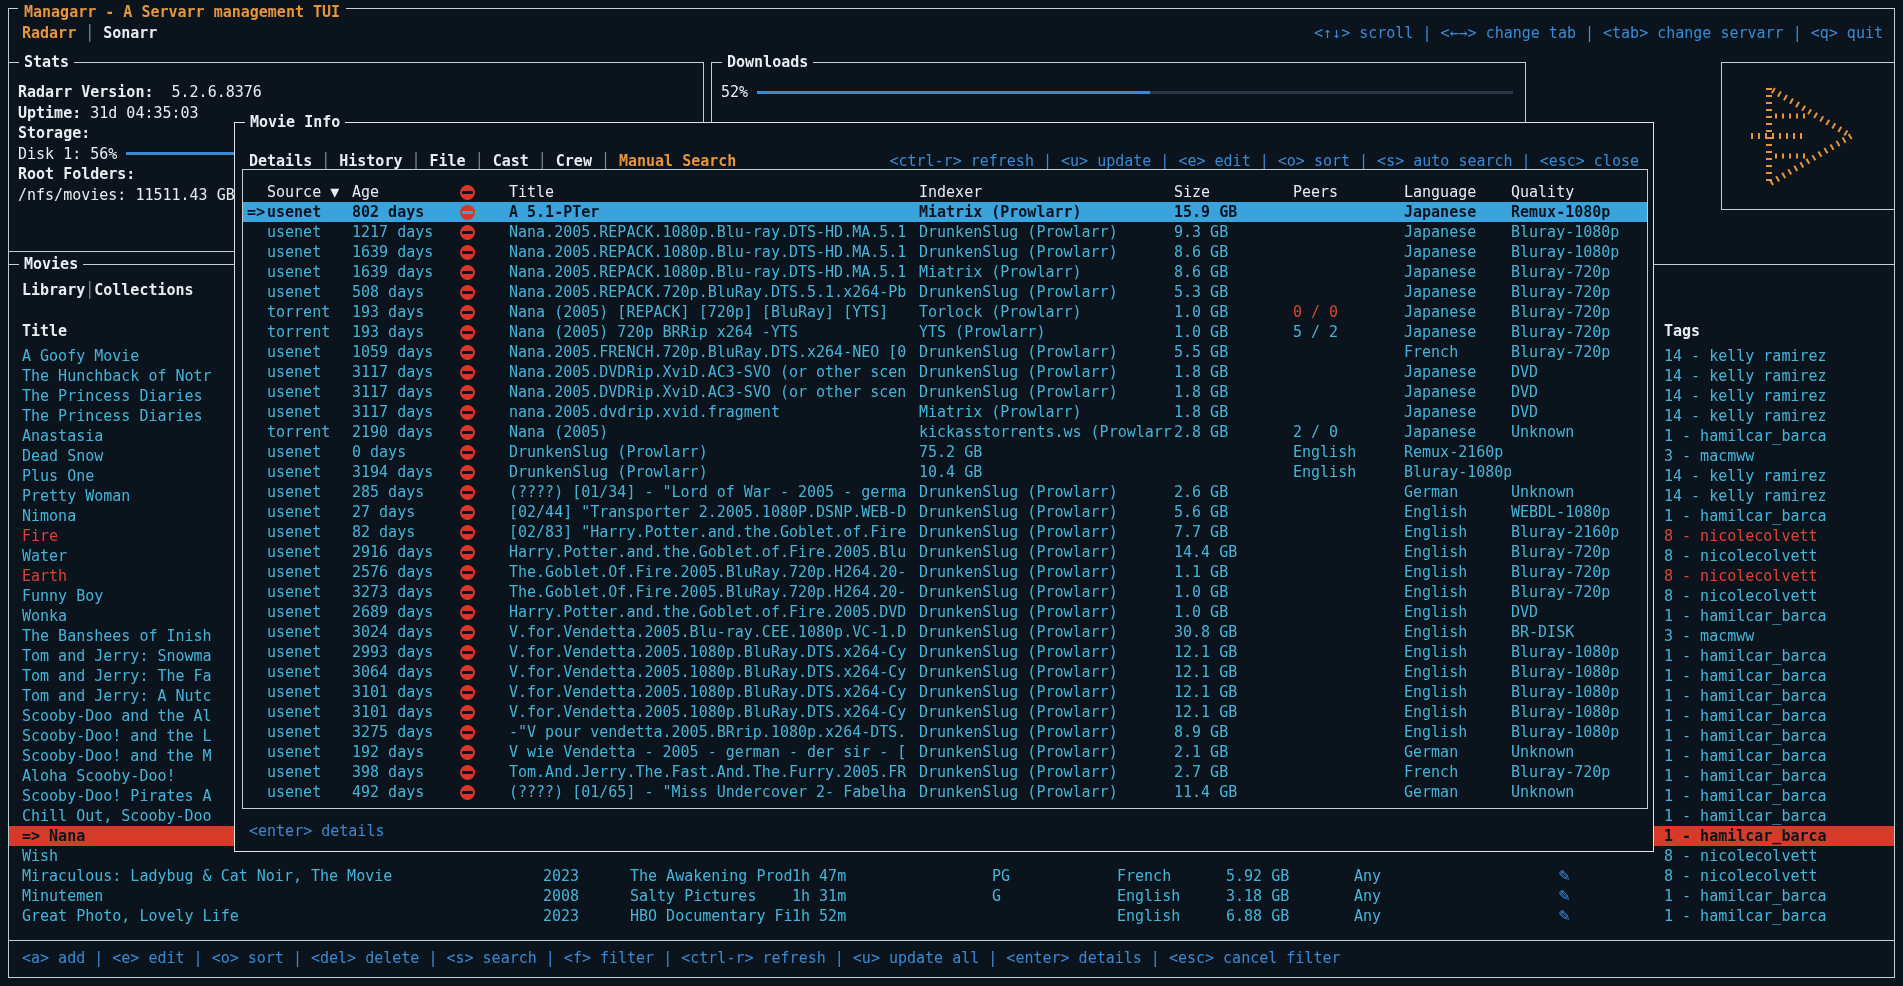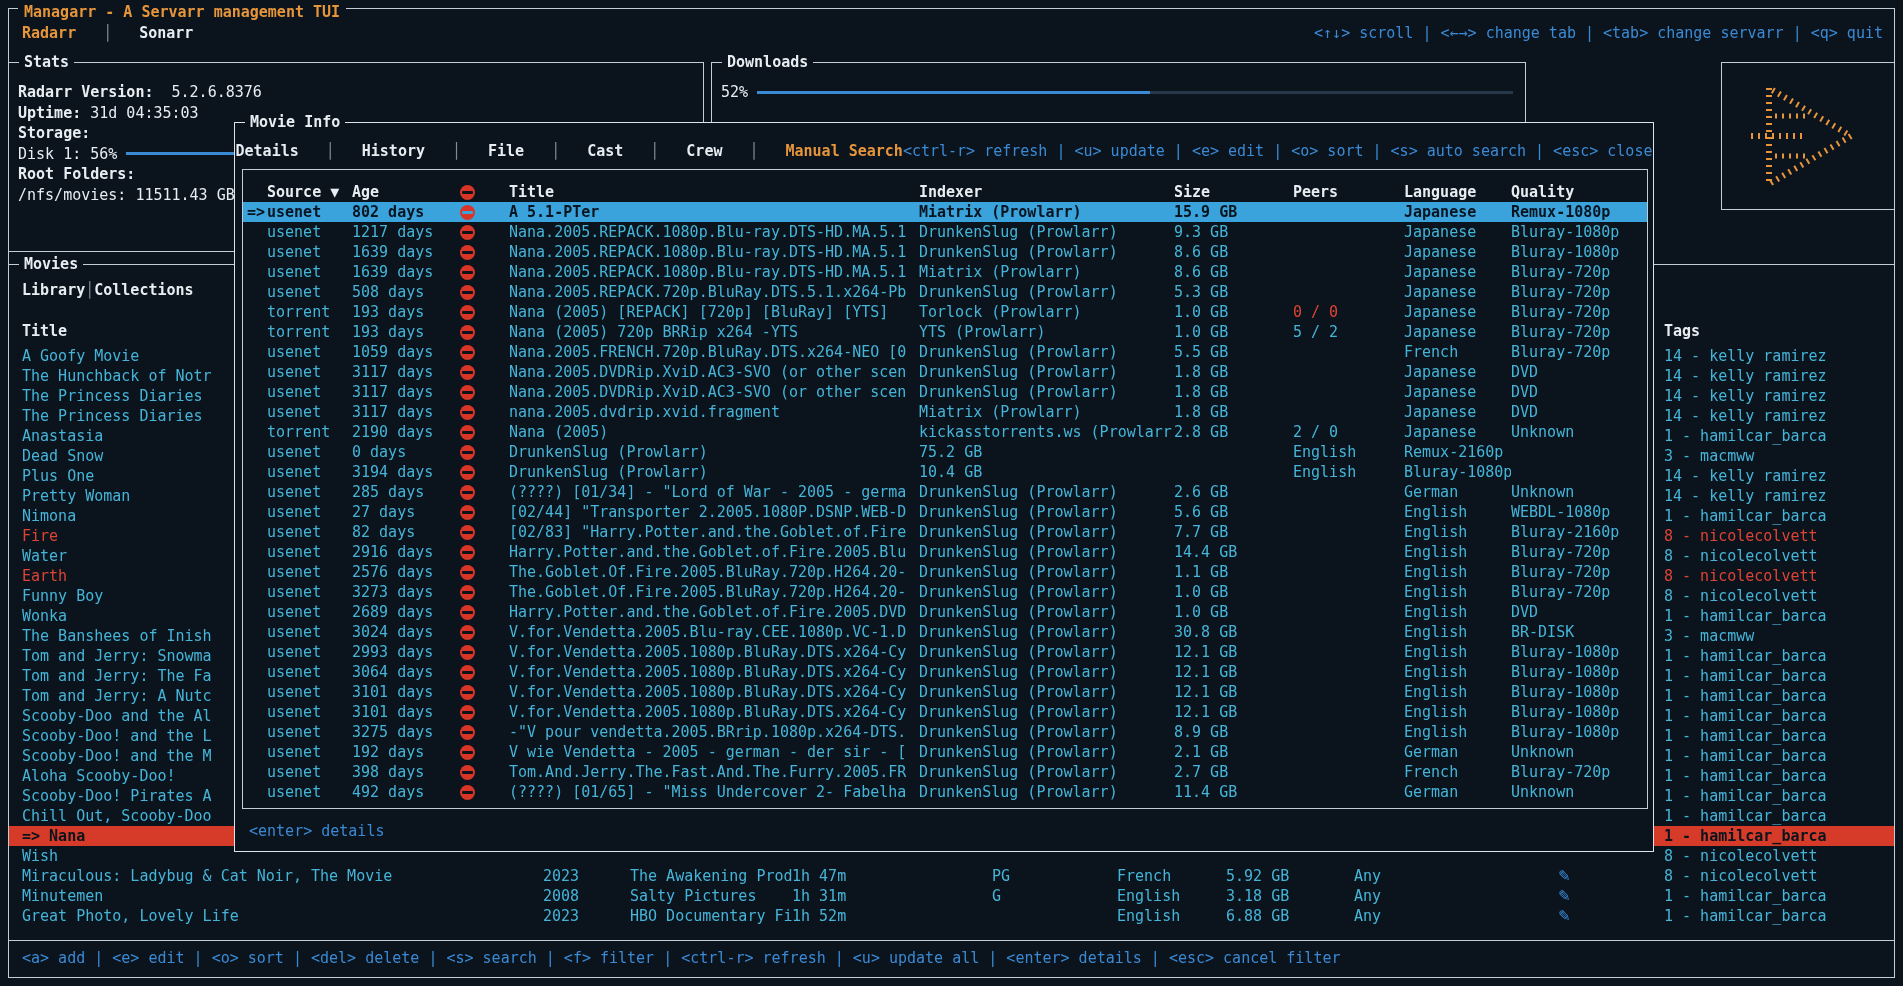--- a/index.html
+++ b/index.html
@@ -17,21 +17,21 @@
   body{
     width:1903px;height:986px;position:relative;overflow:hidden;
     background:var(--bg);color:var(--white);
     font-family:"DejaVu Sans Mono","Liberation Mono",monospace;
     font-size:15px;line-height:20px;
   }
   .frame{position:absolute;left:8px;top:8px;right:8px;bottom:8px;border:1px solid var(--border);pointer-events:none}
   .app-title{position:absolute;left:18px;top:1px;z-index:2;background:var(--bg);padding:1px 6px;
     color:var(--orange);font-weight:bold;white-space:nowrap}
   .tabbar{position:absolute;left:22px;top:23px;right:20px;height:20px;display:flex;justify-content:space-between;z-index:2;white-space:nowrap}
-  .tabs{display:flex;gap:27px;align-items:center}
+  .tabs{display:flex;gap:9px;align-items:center}
   .tab{font-weight:bold;color:var(--white);cursor:default;white-space:nowrap}
   .tab-orange{color:var(--orange)}
   .tab-sep{color:#7d8c98;font-weight:normal}
   .kb{color:var(--blue);white-space:nowrap}
   .panel{position:absolute;border:1px solid var(--border);background:var(--bg)}
   .panel-label{position:absolute;top:-11px;left:10px;background:var(--bg);padding:0 5px;font-weight:bold;color:var(--white);white-space:nowrap}
   .pbody{padding:19px 12px 0 9px;line-height:20.5px;white-space:nowrap}
   .b{font-weight:bold}
   .flexline{display:flex;align-items:center}
   .gauge{flex:1;height:3px;background:#26384a;margin-left:9px;position:relative}
@@ -49,26 +49,26 @@
     height:20px;line-height:20px;padding-left:13px;white-space:nowrap}
   .mgrid .c{overflow:hidden}
   .mhead{position:absolute;left:0;right:0;top:56px;color:var(--white);font-weight:bold}
   #movie-rows{position:absolute;left:0;right:0;top:81px}
   .mrow{color:var(--cyan);cursor:default}
   .mrow.miss{color:var(--red)}
   .mrow.sel{background:var(--selred);color:#0b141d;font-weight:bold}
   .edit{color:var(--blue);font-family:"DejaVu Sans",sans-serif}
   
   #modal{left:234px;top:122px;width:1420px;height:730px;z-index:10;border-color:#dde5ea}
-  .modal-tabs{position:absolute;left:14px;top:18px;right:14px;display:flex;justify-content:center;align-items:center}
+  .modal-tabs{position:absolute;left:14px;top:28px;right:14px;display:flex;justify-content:space-between;align-items:center}
   .rtable{position:absolute;left:7px;top:46px;width:1406px;height:640px;border:1px solid var(--border);overflow:hidden;padding-top:12px}
   .rgrid{display:grid;grid-template-columns:20px 85px 108px 49px 410px 255px 119px 111px 107px 1fr;
     height:20px;line-height:20px;padding-left:4px;white-space:nowrap}
   .rgrid .c{overflow:hidden}
-  .rhead{color:var(--white);font-weight:bold}
+  .rhead{color:var(--white);font-weight:normal}
   .rrow{color:var(--cyan);cursor:default}
   .rrow.sel{background:var(--selblue);color:#081420;font-weight:bold}
   .red{color:var(--red)}
   .noentry{display:inline-block;width:15px;height:15px;border-radius:50%;background:#d93527;position:relative;vertical-align:-3px}
   .noentry .bar{position:absolute;left:2px;right:2px;top:6px;height:3px;background:var(--bg);border-radius:1px;display:block}
   .rrow.sel .noentry .bar{background:var(--selblue)}
   .modal-footer{position:absolute;left:14px;top:698px}
   
   .bottom-bar{position:absolute;left:22px;top:948px;height:20px;white-space:nowrap}
 </style>

